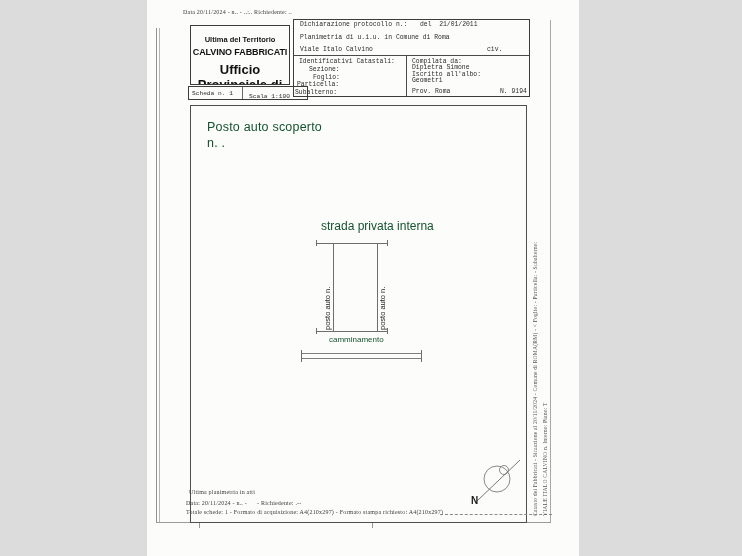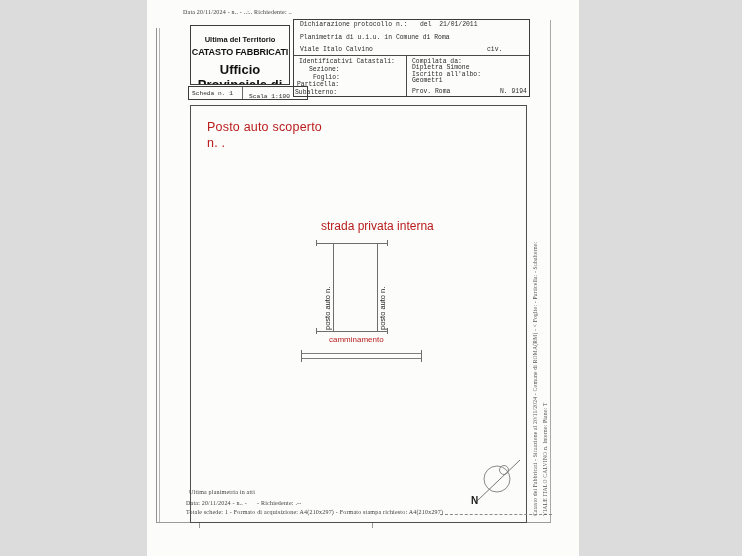--- a/index.html
+++ b/index.html
@@ -5,21 +5,21 @@
   html,body{margin:0;padding:0;}
   .stage{position:relative;width:742px;height:556px;background:#dcdcdd;overflow:hidden;
          font-family:"Liberation Sans",sans-serif;}
   .paper{position:absolute;left:147px;top:0;width:432px;height:556px;background:#fcfcfb;}
   .abs{position:absolute;}
   .ln{position:absolute;background:#6e6e6e;}
   .t-mono{position:absolute;font-family:"Liberation Mono","DejaVu Sans Mono",monospace;
           font-size:6.4px;line-height:7px;color:#2b2b2b;white-space:pre;}
   .t-meta{position:absolute;font-family:"Liberation Serif","DejaVu Serif",serif;
           font-size:6px;line-height:7px;color:#3d3d3d;white-space:pre;letter-spacing:.2px;}
-  .t-plan{position:absolute;font-family:"Liberation Sans",sans-serif;color:#b91c1c;}
+  .t-plan{position:absolute;font-family:"Liberation Sans",sans-serif;color:#14532d;}
   .logo-box{position:absolute;left:190px;top:25px;width:100px;height:60px;
             border:1px solid #3c3c3c;text-align:center;box-sizing:border-box;padding-top:9px;
             color:#111;overflow:hidden;}
   .logo-box .l1{font-size:7.5px;font-weight:bold;}
   .logo-box .l2{font-size:9px;font-weight:bold;letter-spacing:-.1px;margin-top:3px;}
   .logo-box .l3{font-size:13px;font-weight:bold;margin-top:5px;}
   .logo-box .l4{font-size:8px;font-weight:bold;margin-top:3px;text-align:right;}
   .scheda-box{position:absolute;left:188px;top:86px;width:120px;height:14px;
               border:1px solid #3c3c3c;box-sizing:border-box;display:flex;align-items:center;}
   .scheda-box .cell1{width:54px;height:100%;border-right:1px solid #6a6a6a;display:flex;align-items:center;
@@ -47,21 +47,21 @@
 
   <div class="ln" style="left:156px;top:28px;width:1px;height:495px;background:#909090"></div>
   <div class="ln" style="left:159px;top:28px;width:1px;height:495px;background:#b5b5b5"></div>
   <div class="ln" style="left:550px;top:20px;width:1px;height:503px;background:#a8a8a8"></div>
   <div class="ln" style="left:156px;top:521.5px;width:395px;height:1.5px;background:#9a9a9a"></div>
   <div class="ln" style="left:199px;top:523px;width:1px;height:5px;background:#999"></div>
   <div class="ln" style="left:372px;top:523px;width:1px;height:5px;background:#999"></div>
 
   <div class="logo-box">
     <div class="l1">Ultima del Territorio</div>
-    <div class="l2">CATASTO FABBRICATI</div>
+    <div class="l2">CALVINO FABBRICATI</div>
     <div class="l3">Ufficio Provinciale di</div>
     <div class="l4">Roma</div>
   </div>
 
   <div class="scheda-box">
     <div class="cell1">
       <span>Scheda n. 1</span>
     </div>
     <div class="cell2">
       <span>Scala 1:100</span>

